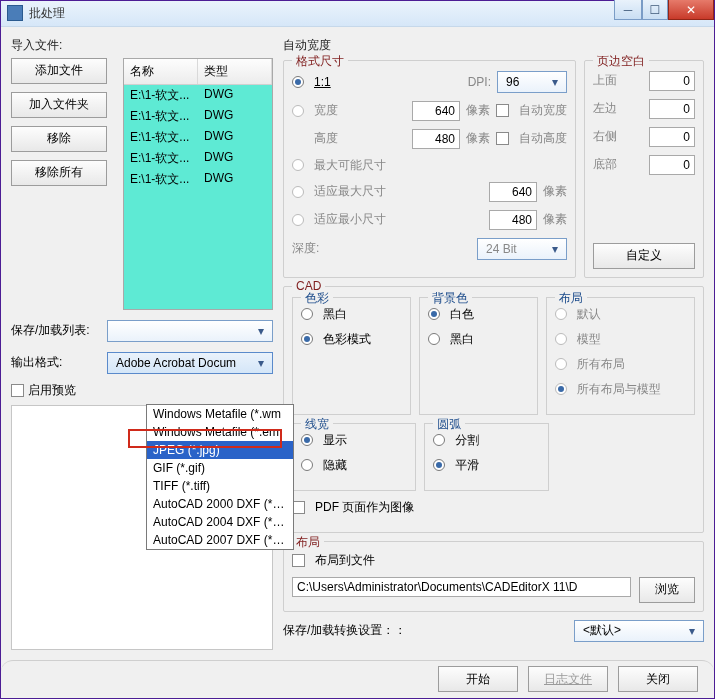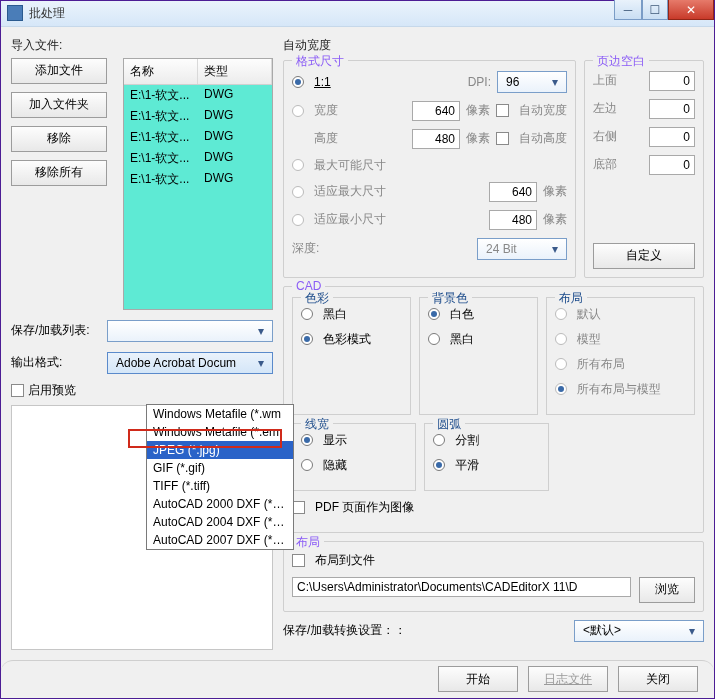--- a/index.html
+++ b/index.html
@@ -25,21 +25,21 @@
 .filelist .row { display: flex; padding: 2px 0; }
 .filelist .row .c1 { width: 74px; padding-left: 6px; overflow: hidden; white-space: nowrap; text-overflow: ellipsis; }
 .filelist .row .c2 { width: 50px; padding-left: 6px; }
 .toprow { display: flex; gap: 16px; }
 .formrow { display: flex; align-items: center; margin-top: 10px; }
 .formrow .lbl { width: 96px; }
 .select { height: 22px; border: 1px solid #7a9ec9; background: linear-gradient(#fff,#eaf2fb); display: flex; align-items: center; justify-content: space-between; padding: 0 4px 0 8px; }
 .select .arrow { width: 14px; text-align: center; color: #3a5a8a; }
 .checkbox { width: 13px; height: 13px; border: 1px solid #8a8a8a; background: #fff; display: inline-block; vertical-align: middle; margin-right: 4px; }
 .groupbox { border: 1px solid #cfcfcf; border-radius: 2px; padding: 10px 8px 8px; position: relative; margin-bottom: 8px; }
-.groupbox .legend { position: absolute; top: -8px; left: 8px; background: #f0f0f0; padding: 0 4px; color: #8b5cf6; }
+.groupbox .legend { position: absolute; top: -8px; left: 8px; background: #f0f0f0; padding: 0 4px; color: #7f1d1d; }
 .radio { width: 12px; height: 12px; border: 1px solid #7a7a7a; border-radius: 50%; display: inline-flex; align-items: center; justify-content: center; vertical-align: middle; margin-right: 4px; background: #fff; }
 .radio.checked::after { content: ""; width: 6px; height: 6px; background: #3a6aa8; border-radius: 50%; }
 .iput { height: 20px; border: 1px solid #a9a9a9; background: #fff; padding: 0 4px; text-align: right; }
 .dim { color: #888; }
 .dim .radio { border-color: #bbb; }
 .previewbox { border: 1px solid #c6c6c6; background: #fff; flex: 1; margin-top: 6px; }
 .dropdown { position: absolute; border: 1px solid #7a7a7a; background: #fff; z-index: 10; }
 .dropdown .item { padding: 2px 6px; white-space: nowrap; overflow: hidden; text-overflow: ellipsis; }
 .dropdown .item.sel { background: #2a63c8; color: #fff; }
 .redbox { position: absolute; border: 2px solid #d02a1a; z-index: 20; pointer-events: none; }

